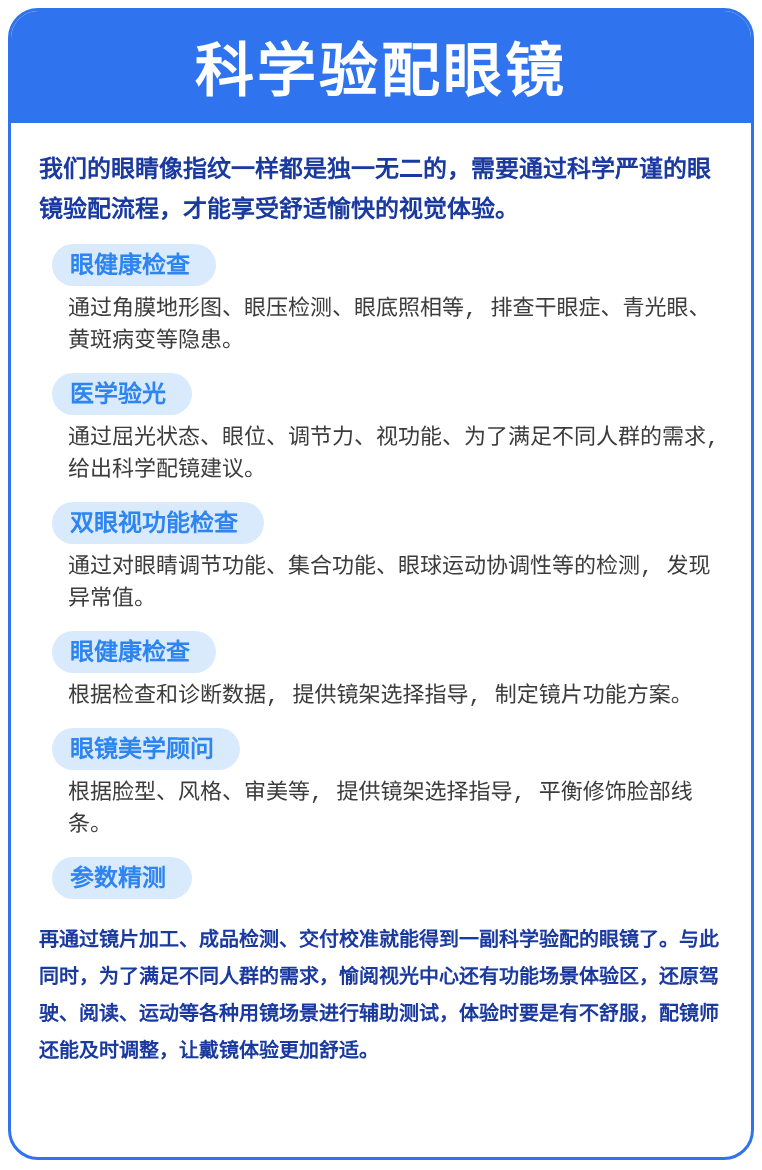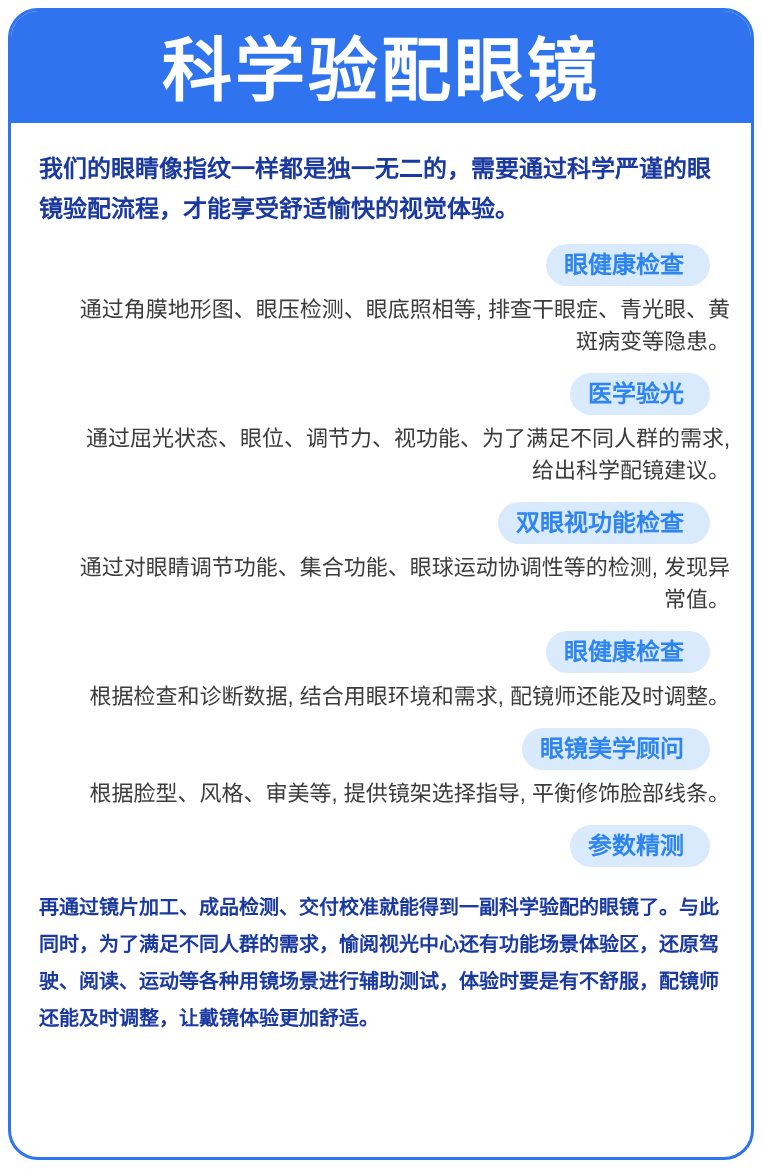--- a/index.html
+++ b/index.html
@@ -18,55 +18,56 @@
     border-radius: 30px;
     overflow: hidden;
   }
   .header-banner {
     height: 112px;
     background: #2f74ee;
     display: flex; align-items: center; justify-content: center;
   }
   .page-title {
     color: #ffffff;
-    font-size: 70px;
+    font-size: 59px;
     font-weight: bold;
     letter-spacing: 3px;
     line-height: 1;
     margin-top: 8px;
   }
   .content {
     padding: 0 41px 0 28px;
   }
   .intro {
     margin-top: 26px;
     width: 686px;
     color: #1b3aa0;
     font-size: 24px;
     font-weight: bold;
     line-height: 40px;
   }
-  .section { margin-top: 15px; text-align: right; }
+  .section { margin-top: 15px; }
   .pill {
     display: inline-block;
     margin-left: 13px;
     background: #d8eafc;
     color: #2e85f0;
     font-size: 24px;
     font-weight: bold;
     line-height: 42px;
     padding: 0 26px 0 18px;
     border-radius: 22px;
   }
   .section-body {
     margin: 8px 0 0 29px;
     width: 662px;
     color: #3c3c3c;
     font-size: 22px;
     line-height: 32px;
+    font-family: Liberation Mono, monospace;
   }
   .outro {
     margin-top: 22px;
     width: 686px;
     color: #1b3aa0;
     font-size: 20px;
     font-weight: bold;
     line-height: 37px;
   }
 </style>
@@ -94,21 +95,21 @@
         <p class="section-body">通过屈光状态、眼位、调节力、视功能、为了满足不同人群的需求, 给出科学配镜建议。</p>
       </div>
 
       <div class="section">
         <span class="pill">双眼视功能检查</span>
         <p class="section-body">通过对眼睛调节功能、集合功能、眼球运动协调性等的检测, 发现异常值。</p>
       </div>
 
       <div class="section">
         <span class="pill">眼健康检查</span>
-        <p class="section-body">根据检查和诊断数据, 结合用眼环境和需求, 配镜师还能及时调整。</p>
+        <p class="section-body">根据检查和诊断数据, 提供镜架选择指导, 制定镜片功能方案。</p>
       </div>
 
       <div class="section">
         <span class="pill">眼镜美学顾问</span>
         <p class="section-body">根据脸型、风格、审美等, 提供镜架选择指导, 平衡修饰脸部线条。</p>
       </div>
 
       <div class="section">
         <span class="pill">参数精测</span>
       </div>

